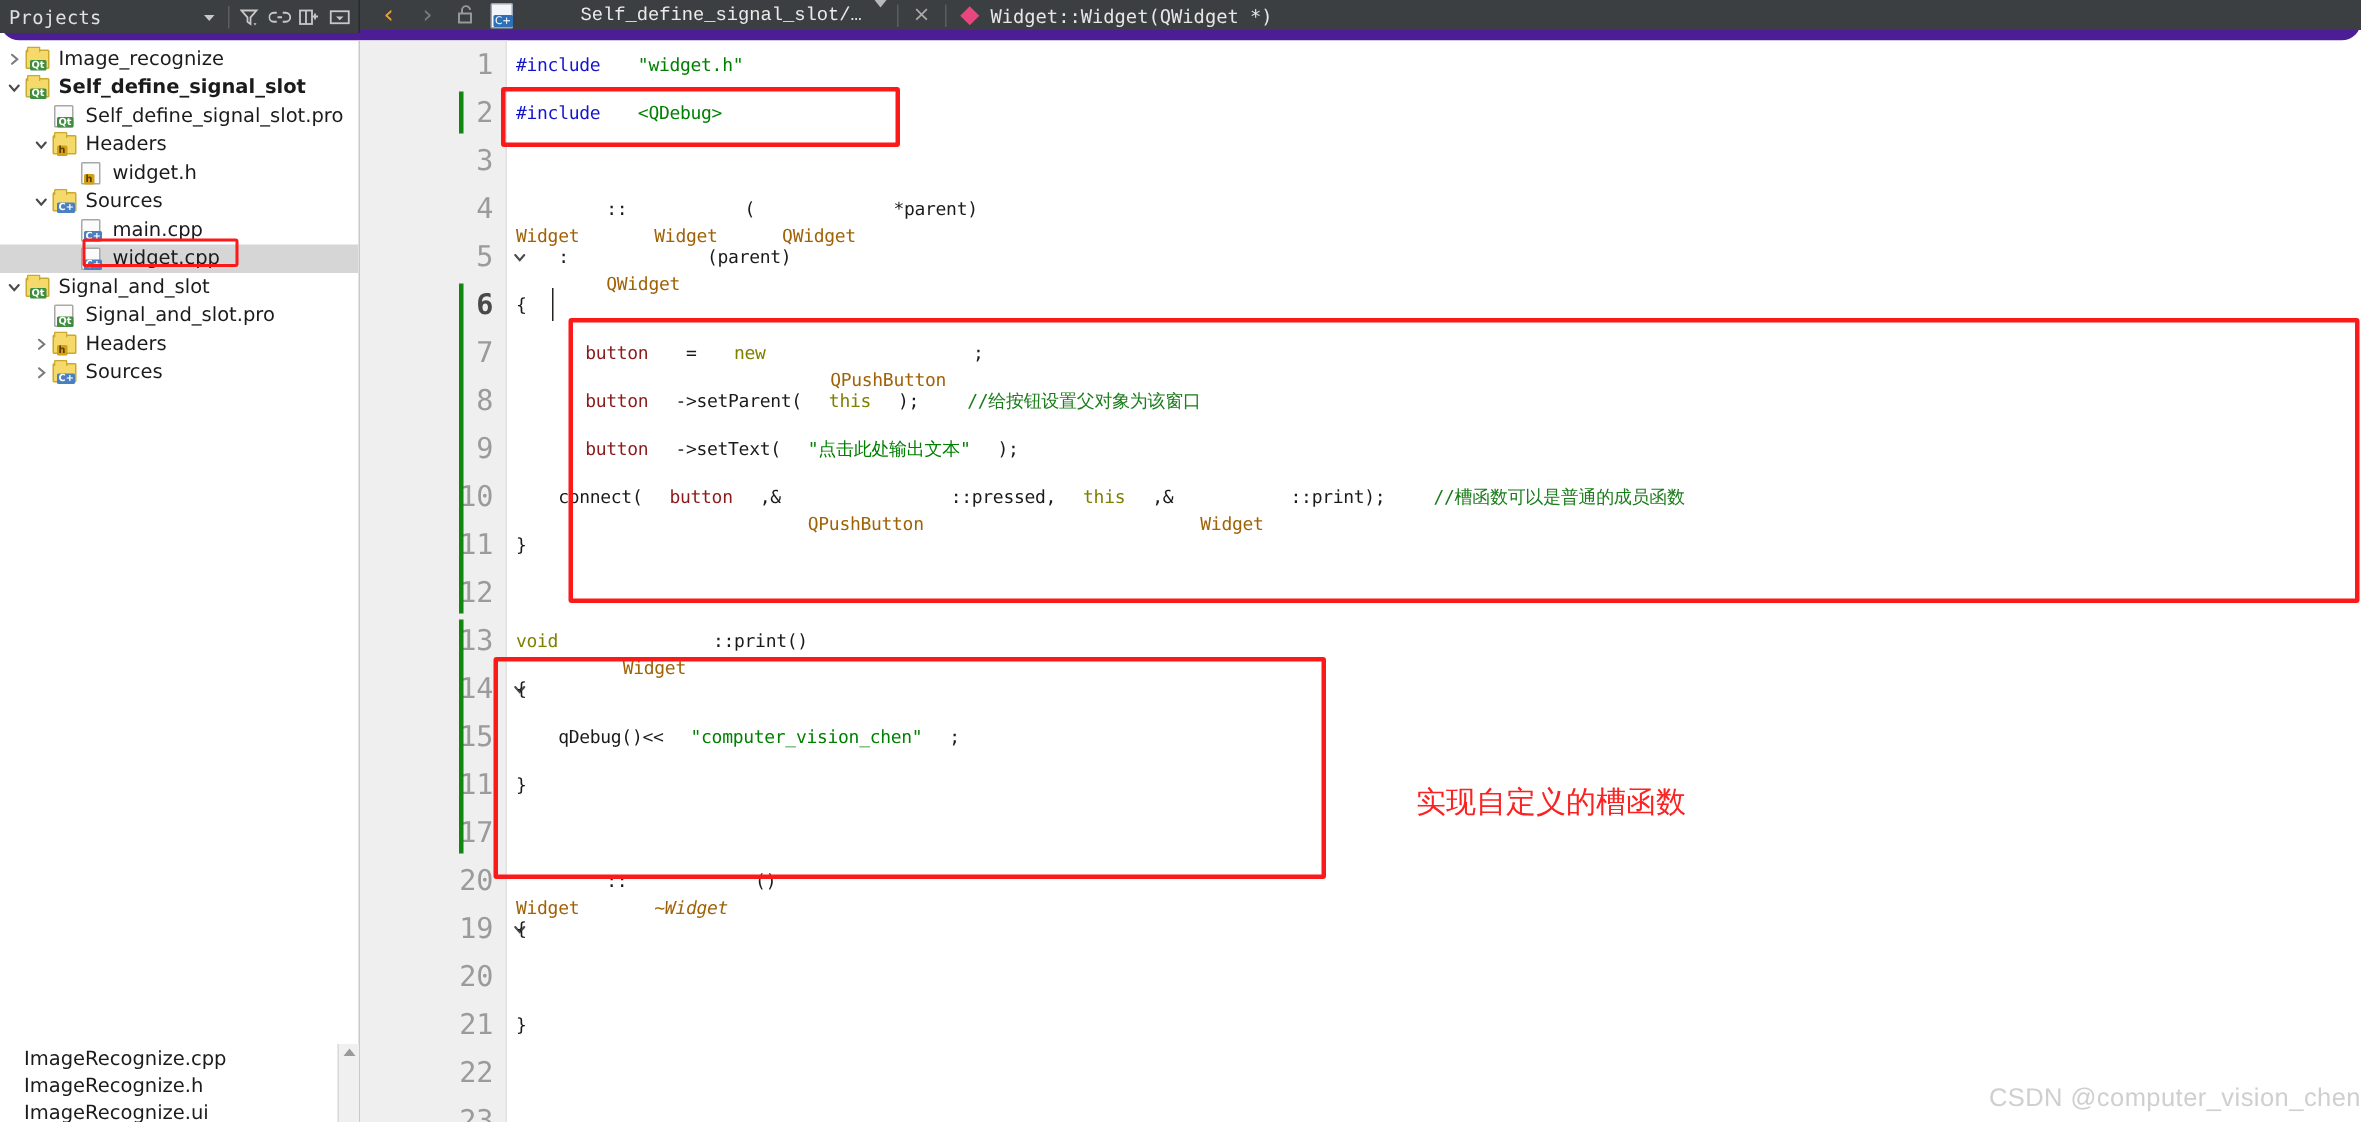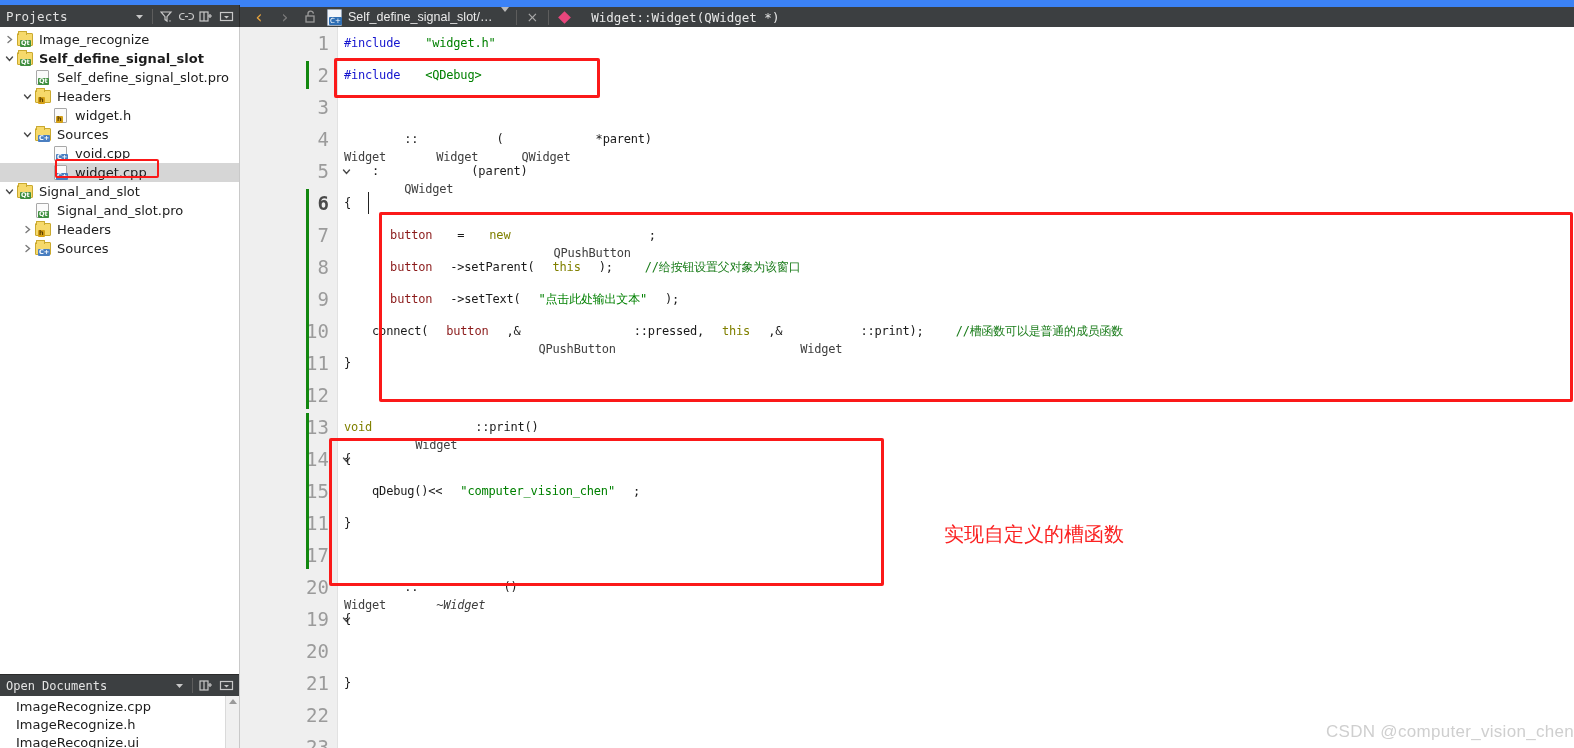--- a/index.html
+++ b/index.html
@@ -15,24 +15,25 @@
     display: flex;
     flex-direction: column;
     background: #ffffff;
   }
 
   
   .topbar {
     display: flex;
     height: 27px;
     min-height: 27px;
-    background: #3b82f6;
+    background: #4c1d95;
     color: #d8d8d8;
-    align-items: flex-end;
+    align-items: flex-start;
     font-size: 12.5px;
+    border-radius: 13px;
   }
   .proj-header {
     width: 240px;
     min-width: 240px;
     display: flex;
     align-items: center;
     background: #3c3f41;
     border-right: 1px solid #2b2b2b;
     padding-left: 6px;
   }
@@ -85,39 +86,40 @@
   }
   .ftype-icon i {
     position: absolute; left: 1px; bottom: 0px;
     background: #2f6fb5; color: #fff;
     font-style: normal; font-size: 7px;
     line-height: 8px;
     padding: 0 1px;
     border-radius: 1px;
   }
   .tab-label {
-    font-family: Liberation Sans, sans-serif;
+    font-family: Liberation Mono, monospace;
     font-size: 12.5px;
     color: #eaeaea;
     white-space: nowrap;
+    margin-left: 39px;
   }
   .caret-dn {
     width: 0; height: 0;
     border-left: 4px solid transparent;
     border-right: 4px solid transparent;
     border-top: 5px solid #b9b9b9;
     margin: 0 4px;
   }
   .tab-close {
     color: #a9a9a9; font-size: 14px;
     padding: 0 7px;
     display: flex; align-items: center;
   }
   .sym-item {
-    display: flex; align-items: center; gap: 22px;
+    display: flex; align-items: center; gap: 9px;
     padding-left: 8px;
   }
   .diamond {
     width: 9px; height: 9px;
     background: #e8467c;
     transform: rotate(45deg);
   }
   .sym-label {
     font-family: "DejaVu Sans Mono", monospace;
     font-size: 12.5px; color: #e6e6e6;
@@ -297,21 +299,21 @@
     display: flex; align-items: center;
     font-family: "DejaVu Sans Mono", monospace;
     font-size: 12px;
     white-space: pre;
     color: #1a1a1a;
     letter-spacing: -0.2px;
     gap: 18px;
   }
   .k-pre  { color: #1414cf; }        
   .k-str  { color: #008000; }        
-  .k-type { color: #404040; margin-top: 36px; }        
+  .k-type { color: #a16207; margin-top: 36px; }        
   .k-kw   { color: #808000; }        
   .k-fld  { color: #8b1a1a; }        
   .k-cmt  { color: #1a7c1a; }        
   .k-plain{ color: #1a1a1a; }
   .ital { font-style: italic; }
 
   .cursor-bar {
     display: inline-block;
     width: 1px; height: 22px;
     background: #222;
@@ -479,21 +481,21 @@
               <span class="badge c">C+</span>
             </span>
             <span class="tlabel">Sources</span>
           </div>
           <div class="trow" style="padding-left: 38px;">
             <span class="arrow"></span>
             <span class="ticon">
               <span class="page"></span>
               <span class="badge c">C+</span>
             </span>
-            <span class="tlabel">void.cpp</span>
+            <span class="tlabel">main.cpp</span>
           </div>
           <div class="trow sel" style="padding-left: 38px;">
             <span class="arrow"></span>
             <span class="ticon">
               <span class="page"></span>
               <span class="badge c">C+</span>
             </span>
             <span class="tlabel">widget.cpp</span>
           </div>
           <div class="trow" style="padding-left: 2px;">
@@ -535,44 +537,20 @@
               </svg>
             </span>
             <span class="ticon">
               <span class="folder"></span>
               <span class="badge c">C+</span>
             </span>
             <span class="tlabel">Sources</span>
           </div>
         </div>
 
-      <div class="od-header">
-        <span class="od-title">Open Documents</span>
-        <div class="hdr-icons">
-          <span class="ic">
-            <svg width="11" height="11" viewBox="0 0 11 11">
-                <path d="M2 4 L5.5 8 L9 4 Z" fill="#c8c8c8"></path>
-              </svg>
-          </span>
-          <span class="vsep"></span>
-          <span class="ic">
-            <svg width="15" height="13" viewBox="0 0 15 13">
-              <rect x="1" y="2" width="8" height="9" fill="none" stroke="#c8c8c8" stroke-width="1.2"></rect>
-              <path d="M5 2 V11" stroke="#c8c8c8" stroke-width="1.2"></path>
-              <path d="M11 4 V8 M9 6 H13" stroke="#c8c8c8" stroke-width="1.2"></path>
-            </svg>
-          </span>
-          <span class="ic">
-            <svg width="15" height="13" viewBox="0 0 15 13">
-              <rect x="1.5" y="2.5" width="12" height="8" fill="none" stroke="#c8c8c8" stroke-width="1.2"></rect>
-              <path d="M5 6 L7.5 8.5 L10 6 Z" fill="#c8c8c8"></path>
-            </svg>
-          </span>
-        </div>
-      </div>
 
       <div class="od-list" id="od-list">
         <div class="od-scroll">
           <span class="up"></span>
         </div>
       <div class="od-row">ImageRecognize.cpp</div>
           <div class="od-row">ImageRecognize.h</div>
           <div class="od-row">ImageRecognize.ui</div>
         </div>
     </div>

